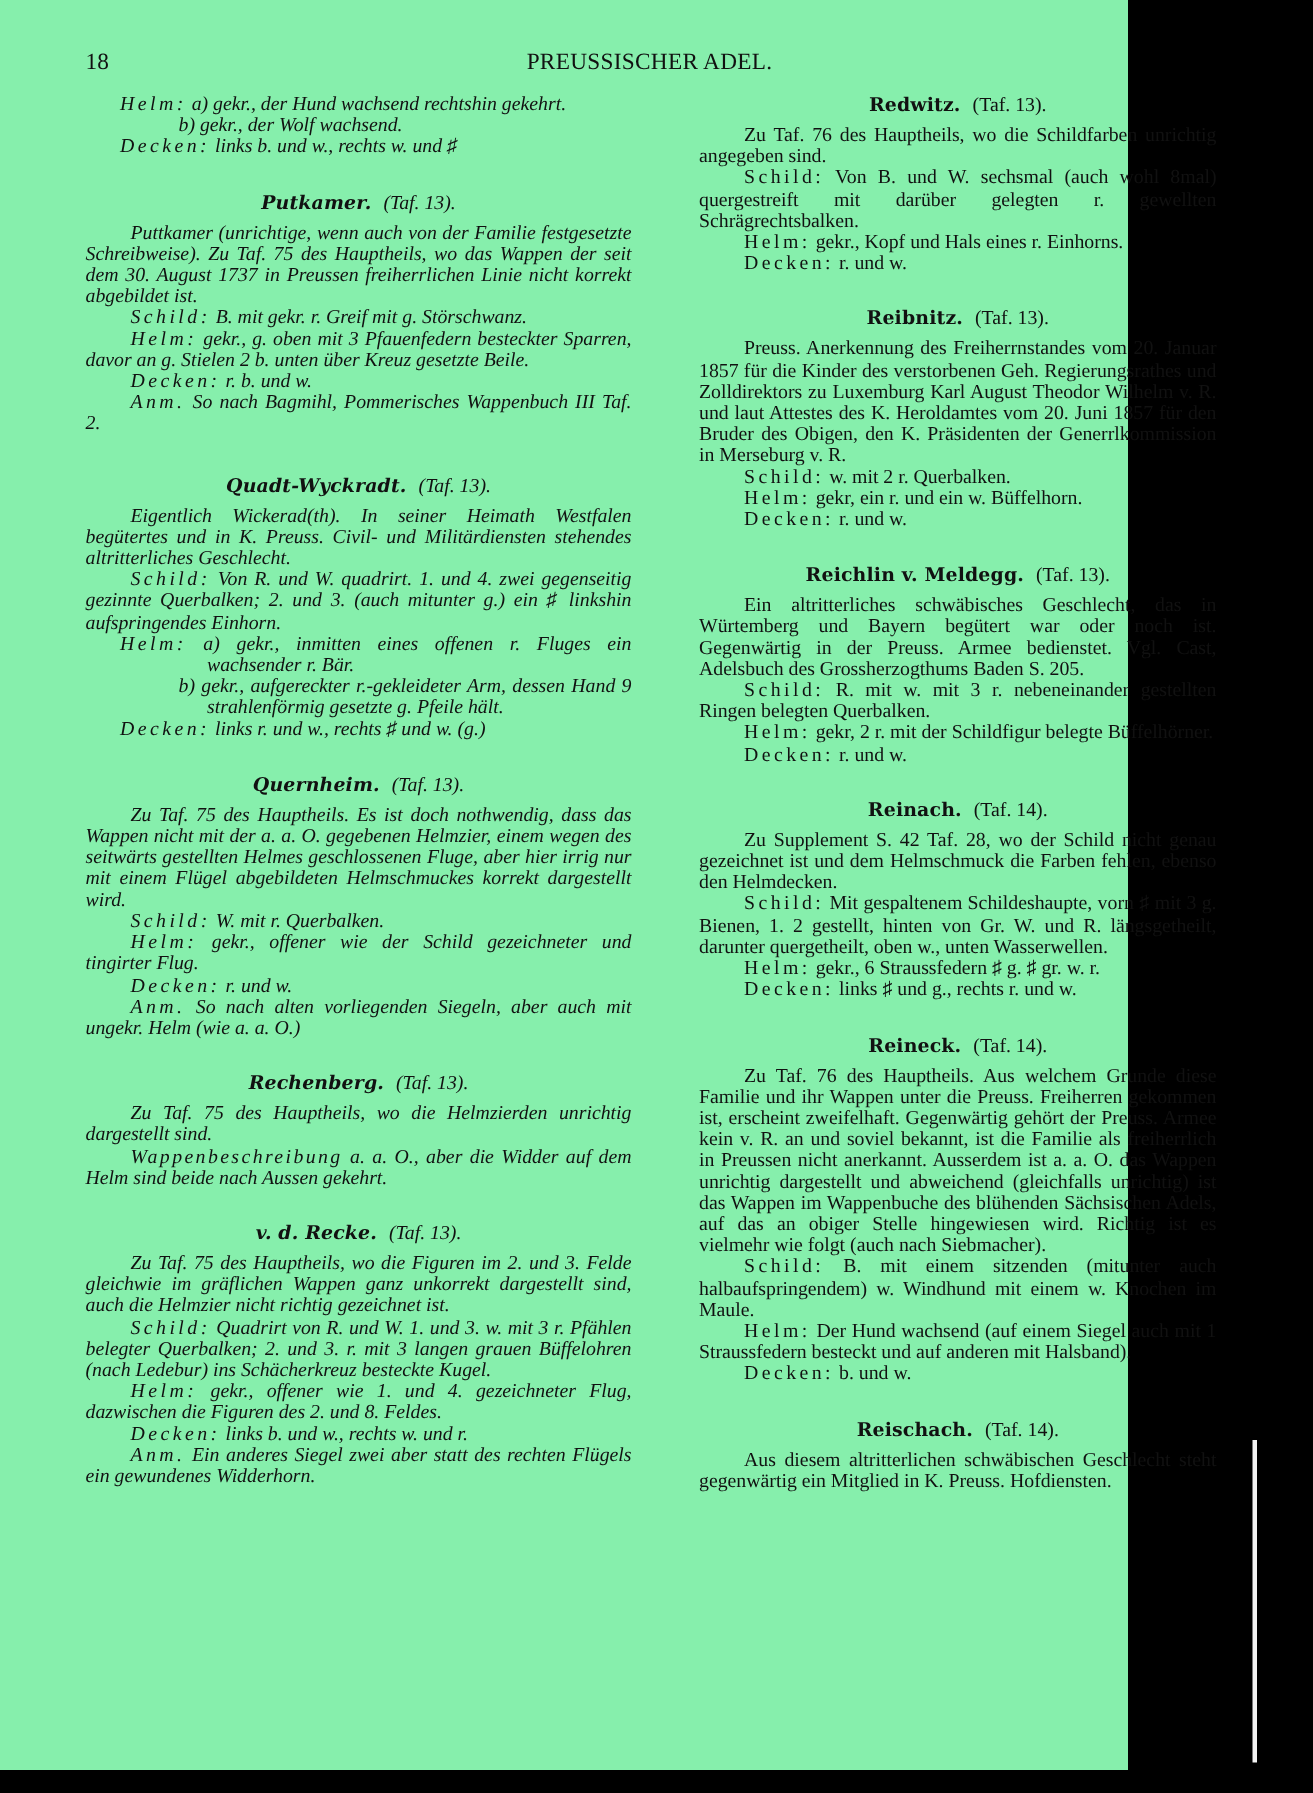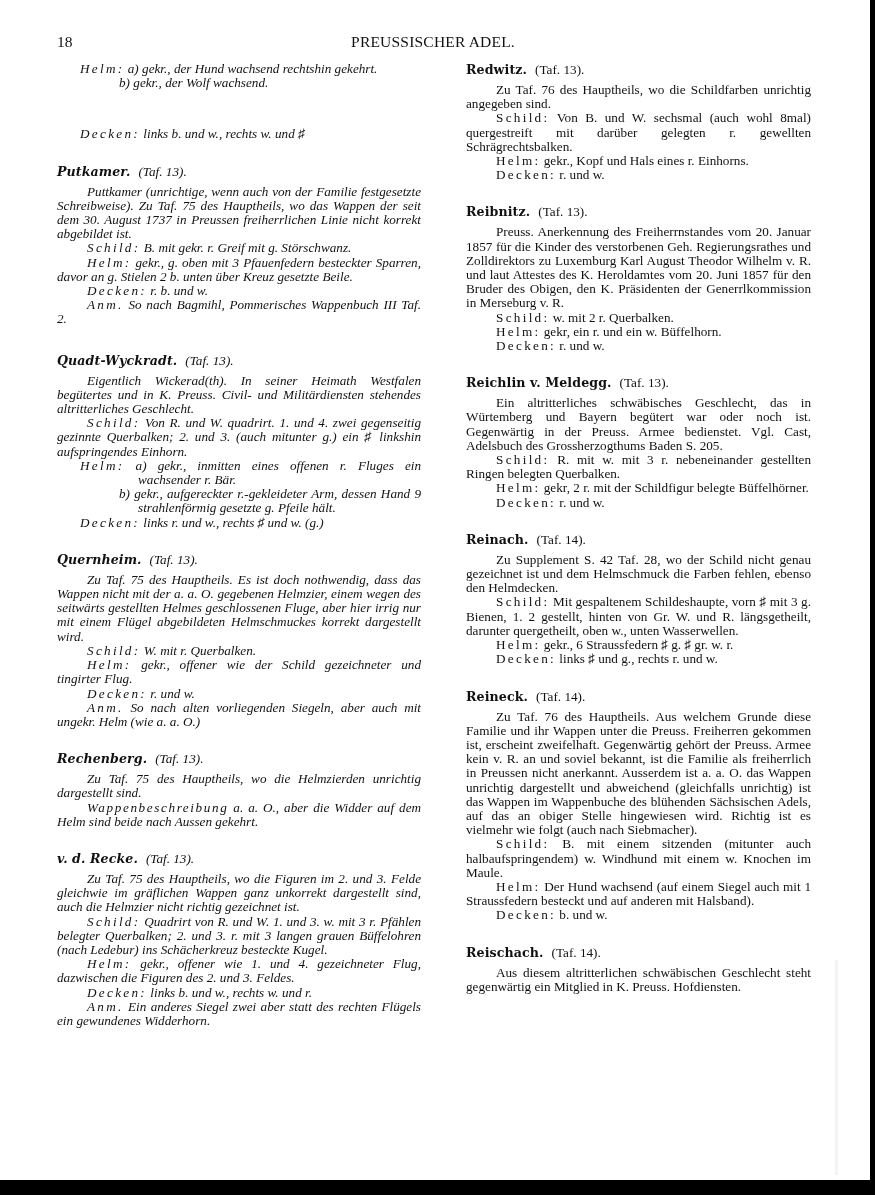--- a/index.html
+++ b/index.html
@@ -5,22 +5,22 @@
     html, body { margin: 0; padding: 0; }
     body {
       width: 875px; height: 1195px; overflow: hidden;
       background: #000;
       position: relative;
       font-family: "Liberation Serif", "DejaVu Serif", serif;
       color: #111;
     }
     .page {
       position: absolute; left: 0; top: 0;
-      width: 870px; height: 1180px;
-      background: #ffffff;
+      width: 752px; height: 1180px;
+      background: #86efac;
     }
     .sliver {
       position: absolute; left: 835px; top: 960px;
       width: 3px; height: 215px; background: #f4f4f4;
     }
     .running-head {
       position: absolute; top: 33px; left: 57px; width: 752px; height: 20px;
       font-size: 15.5px;
     }
     .page-number { position: absolute; left: 0; top: 0; }
@@ -30,21 +30,21 @@
     }
     .col {
       position: absolute; top: 62px;
       font-size: 13.2px; line-height: 14.2px;
       text-align: justify;
       hyphens: manual;
     }
     .col.left { left: 57px; width: 364px; font-style: italic; }
     .col.right { left: 466px; width: 345px; }
     .entry-title {
-      text-align: left; margin: 0;
+      text-align: center; margin: 0;
       font-size: 13.2px; line-height: 16px;
     }
     .entry-title .name {
       font-family: "DejaVu Serif", serif; font-weight: bold; font-size: 12.6px;
       letter-spacing: 0.1px;
     }
     .entry-title .plate { font-weight: normal; margin-left: 8px; }
     p { margin: 0; }
     .indent { text-indent: 30px; }
     .label { letter-spacing: 2.3px; }
@@ -61,21 +61,21 @@
   <div class="running-head">
     <span class="page-number">18</span>
     <span class="running-title">PREUSSISCHER ADEL.</span>
   </div>
 
   <div class="col left">
 
     <div>
       <p class="hang-a" style="text-indent:-58px;padding-left:81px;margin-left:-0px;"><span class="label">Helm:</span> <span>a) gekr., der Hund wachsend rechtshin gekehrt.</span></p>
       <p class="hang-b2"><span>b) gekr., der Wolf wachsend.</span></p>
-      <p style="padding-left:23px;margin-top:37px;"><span class="label">Decken:</span> <span>links b. und w., rechts w. und ♯</span></p>
+      <p style="padding-left:23px;"><span class="label">Decken:</span> <span>links b. und w., rechts w. und ♯</span></p>
     </div>
 
     <div class="gap-l"></div>
     <div>
       <p class="entry-title"><span class="name">Putkamer.</span><span class="plate">(Taf. 13).</span></p>
       <div class="after-title"></div>
       <p class="indent">Puttkamer (unrichtige, wenn auch von der Familie festgesetzte Schreibweise). Zu Taf. 75 des Hauptheils, wo das Wappen der seit dem 30. August 1737 in Preussen freiherrlichen Linie nicht korrekt abgebildet ist.</p>
       <p class="indent"><span class="label">Schild:</span> <span>B. mit gekr. r. Greif mit g. Störschwanz.</span></p>
       <p class="indent"><span class="label">Helm:</span> <span>gekr., g. oben mit 3 Pfauenfedern besteckter Sparren, davor an g. Stielen 2 b. unten über Kreuz gesetzte Beile.</span></p>
       <p class="indent"><span class="label">Decken:</span> <span>r. b. und w.</span></p>
@@ -111,21 +111,21 @@
       <p class="indent">Zu Taf. 75 des Hauptheils, wo die Helmzierden unrichtig dargestellt sind.</p>
       <p class="indent"><span class="label" style="letter-spacing:1.6px">Wappenbeschreibung</span> <span>a. a. O., aber die Widder auf dem Helm sind beide nach Aussen gekehrt.</span></p>
     </div>
 
     <div class="gap-l"></div>
     <div>
       <p class="entry-title"><span class="name">v. d. Recke.</span><span class="plate">(Taf. 13).</span></p>
       <div class="after-title"></div>
       <p class="indent">Zu Taf. 75 des Hauptheils, wo die Figuren im 2. und 3. Felde gleichwie im gräflichen Wappen ganz unkorrekt dargestellt sind, auch die Helmzier nicht richtig gezeichnet ist.</p>
       <p class="indent"><span class="label">Schild:</span> <span>Quadrirt von R. und W. 1. und 3. w. mit 3 r. Pfählen belegter Querbalken; 2. und 3. r. mit 3 langen grauen Büffelohren (nach Ledebur) ins Schächerkreuz besteckte Kugel.</span></p>
-      <p class="indent"><span class="label">Helm:</span> <span>gekr., offener wie 1. und 4. gezeichneter Flug, dazwischen die Figuren des 2. und 3. Feldes.</span></p>
+      <p class="indent"><span class="label">Helm:</span> <span>gekr., offener wie 1. und 4. gezeichneter Flug, dazwischen die Figuren des 2. und 8. Feldes.</span></p>
       <p class="indent"><span class="label">Decken:</span> <span>links b. und w., rechts w. und r.</span></p>
       <p class="indent"><span class="label">Anm.</span> <span>Ein anderes Siegel zwei aber statt des rechten Flügels ein gewundenes Widderhorn.</span></p>
     </div>
   </div>
 
   <div class="col right">
 
     <div>
       <p class="entry-title"><span class="name">Redwitz.</span><span class="plate">(Taf. 13).</span></p>
       <div class="after-title"></div>

